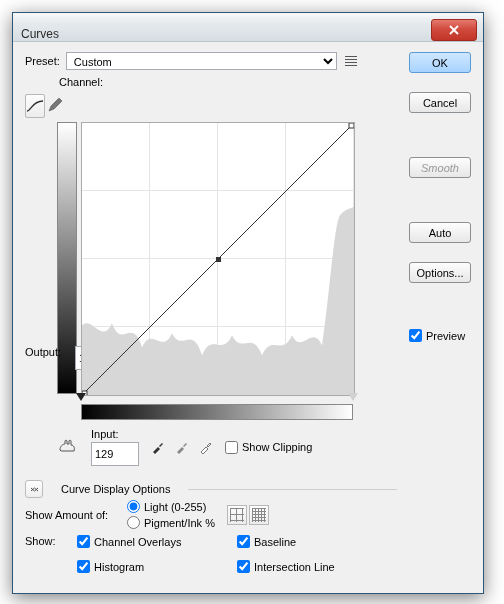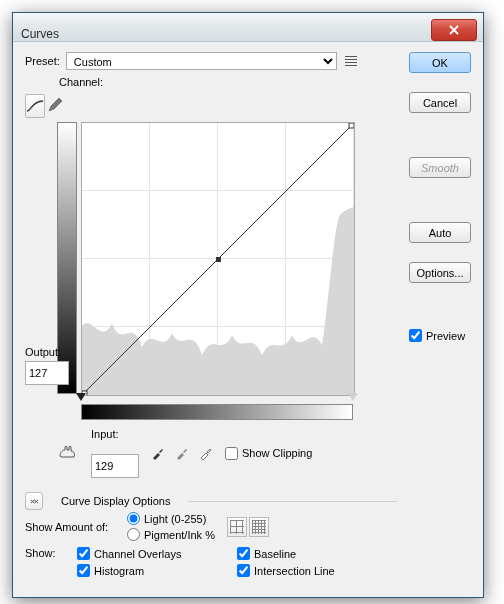--- a/index.html
+++ b/index.html
@@ -113,21 +113,21 @@
     background-position: -1px -1px;
   }
   .curve-canvas .histogram {
     position:absolute; left:0; bottom:0; width:100%; height:70%;
   }
   .curve-canvas .curve-line {
     position:absolute; inset:0;
   }
   .output-box {
     grid-column:1 / span 2; grid-row:3;
-    display:flex; flex-direction:column; gap:3px; align-items:flex-start;
+    display:flex; gap:14px; align-items:flex-start;
     margin-top:-48px;
   }
   .output-box input { width:36px; }
   .grad-h-row {
     grid-column:3; grid-row:3;
     display:flex; flex-direction:column; gap:0;
   }
   .sliders { height:10px; position:relative; }
   .tri { position:absolute; top:-1px; width:0;height:0;border-left:5px solid transparent;border-right:5px solid transparent;border-top:8px solid #555; }
   .tri.black { left:-5px; border-top-color:#222;}
@@ -136,21 +136,21 @@
     height:14px;
     background:linear-gradient(90deg,#000,#fff);
     border:1px solid #888;
   }
   .below-grad {
     grid-column:1 / span 3; grid-row:4;
     margin-top:8px;
     display:flex; align-items:center; gap:10px;
     padding-left:30px;
   }
-  .below-grad .input-box { display:flex; flex-direction:column; gap:14px;justify-content:space-between; }
+  .below-grad .input-box { display:flex; flex-direction:column; gap:2px;justify-content:space-between; }
   .below-grad .input-box input { width:40px; }
   .eyedroppers { display:flex; gap:6px; }
   .eye { width:18px; height:18px; display:flex; align-items:center; justify-content:center; }
   .hand-icon {
     width:26px; height:22px; display:flex; align-items:center; justify-content:center;
   }
   
   .group-header {
     display:flex; align-items:center; gap:18px; margin-top:14px;
   }
@@ -158,21 +158,21 @@
     width:16px; height:16px; border:1px solid #bcbcbc; border-radius:3px;
     background:linear-gradient(180deg,#fff,#eee);
     display:flex; align-items:center; justify-content:center;
     font-size:9px;
   }
   .group-header .line {
     flex:1; height:1px; background:#cfcfcf;
   }
   .opts { margin-top:2px; }
   .opts .opt-row { display:flex; align-items:center; gap:6px; margin-bottom:6px; }
-  .opts .col2 { display:grid; grid-template-columns: 160px 160px; row-gap:4px; }
+  .opts .col2 { display:grid; grid-template-columns: 160px 160px; row-gap:12px; }
   .grid-icons { display:flex; gap:2px; margin-left:6px;}
   .gicon {
     width:18px; height:18px; border:1px solid #b8b8b8;
     background:linear-gradient(180deg,#fdfdfd,#ececec);
     display:inline-block; position:relative;
   }
   .gicon::before {
     content:""; position:absolute; inset:2px;
     background-image:
      linear-gradient(to right,#888 1px,transparent 1px),

